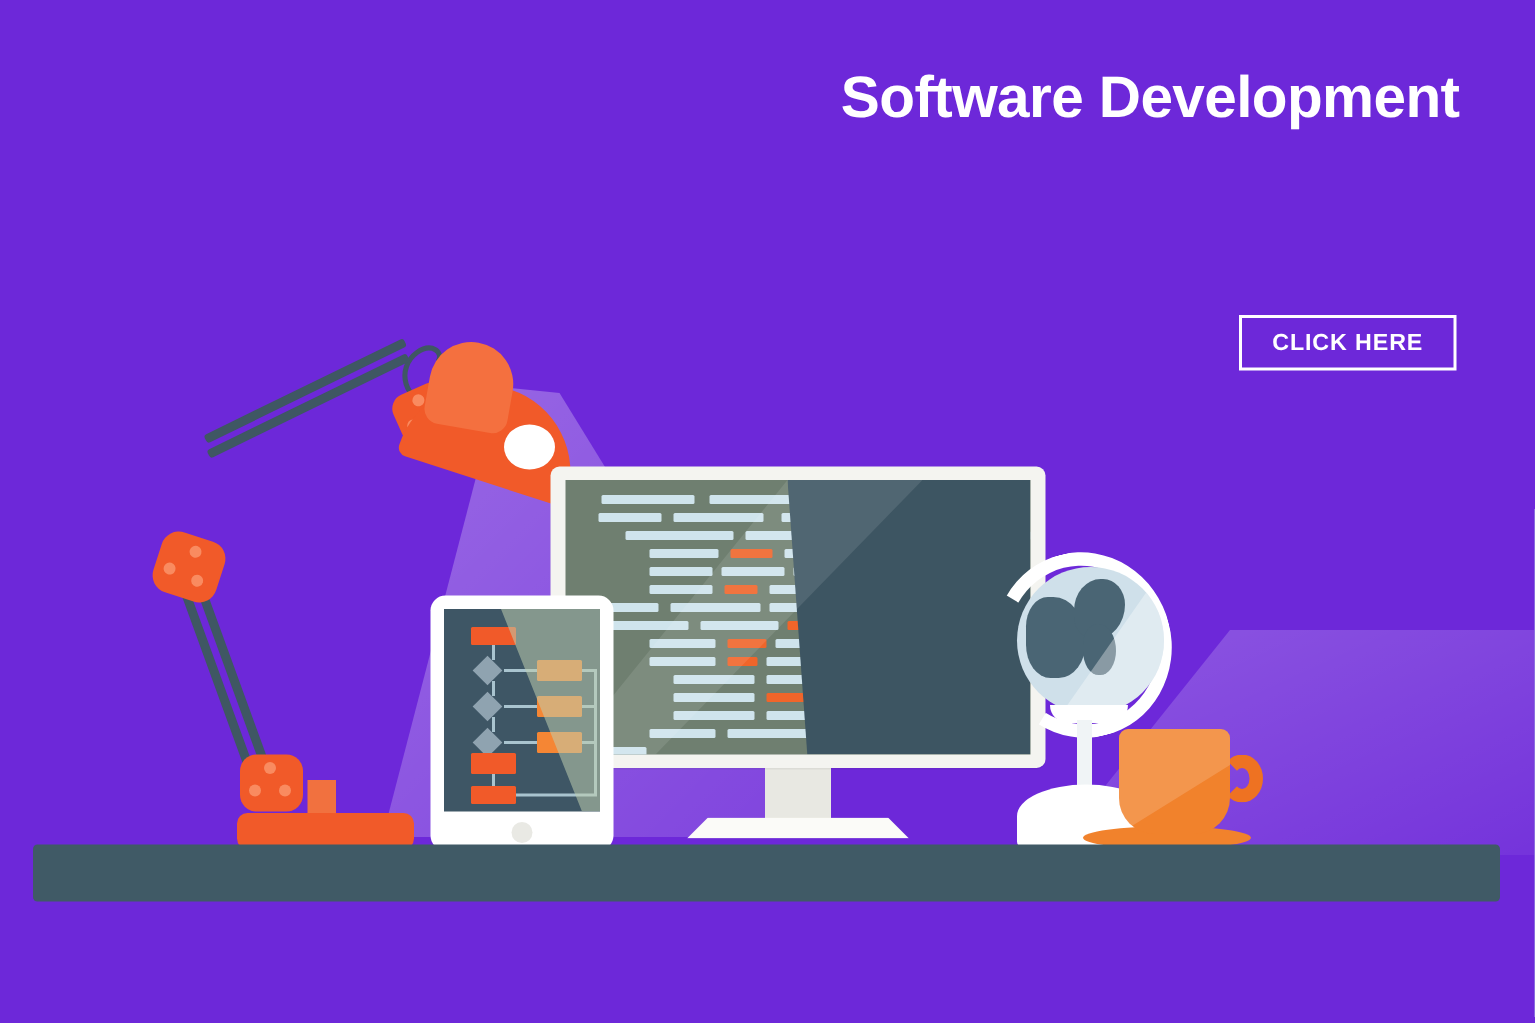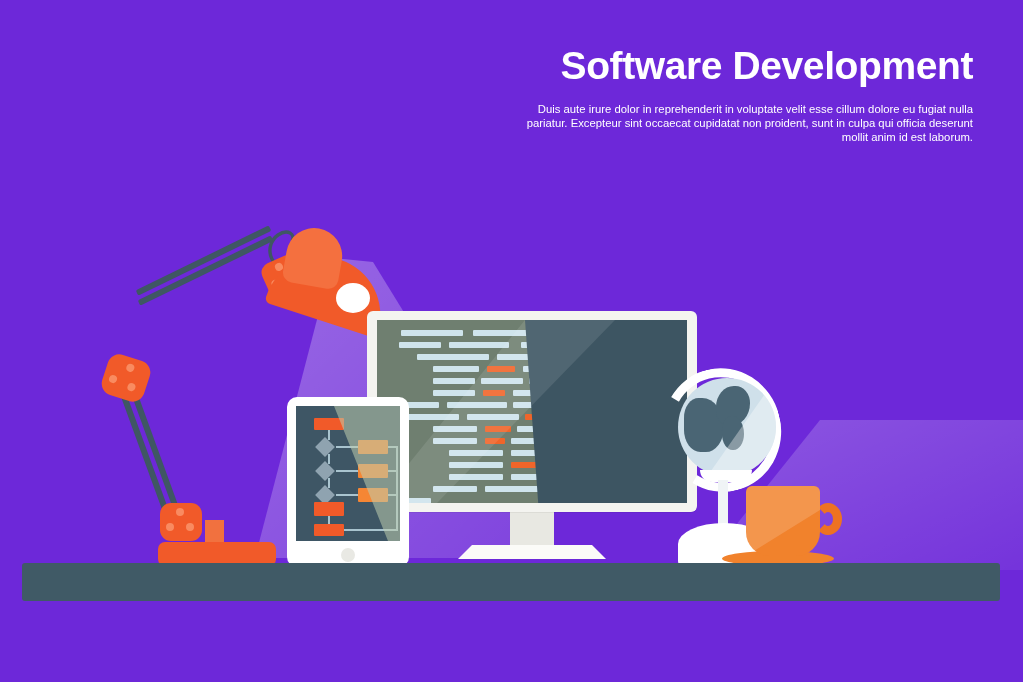--- a/index.html
+++ b/index.html
@@ -174,23 +174,23 @@
 </head>
 <body>
 
 <div id="stage">
 
   <div class="beam"></div>
   <div class="beam2"></div>
 
   <div class="txt-wrap">
     <h1 class="title">Software Development</h1>
-    <p class="para second">Duis aute irure dolor in reprehenderit in voluptate velit esse cillum dolore eu fugiat nulla pariatur. Excepteur sint occaecat cupidatat non proident, sunt in culpa qui officia deserunt mollit anim id est laborum.</p>
-  </div>
-
+  </div>
+
+  <div class="btn">CLICK HERE</div>
 
   <svg class="cord" viewBox="0 0 40 44">
     <path d="M30 42 C6 40, 2 16, 16 6 C26 -1, 34 6, 30 12" fill="none" stroke="#3f5763" stroke-width="3.4"></path>
   </svg>
 
   <div class="arm" style="left:137px;top:290px;width:148px;height:6px;transform:rotate(-26deg);transform-origin:0 50%;"></div>
   <div class="arm" style="left:139px;top:300px;width:148px;height:6px;transform:rotate(-26deg);transform-origin:0 50%;"></div>
 
   <div class="arm" style="left:121px;top:385px;width:142px;height:6px;transform:rotate(70deg);transform-origin:0 50%;"></div>
   <div class="arm" style="left:133px;top:387px;width:142px;height:6px;transform:rotate(70deg);transform-origin:0 50%;"></div>

